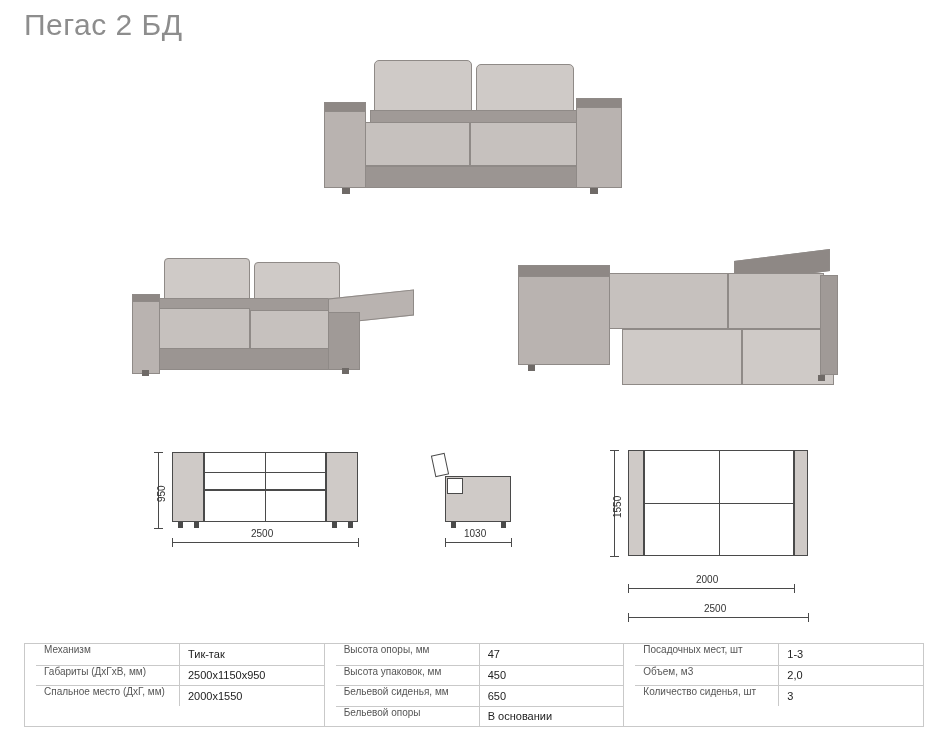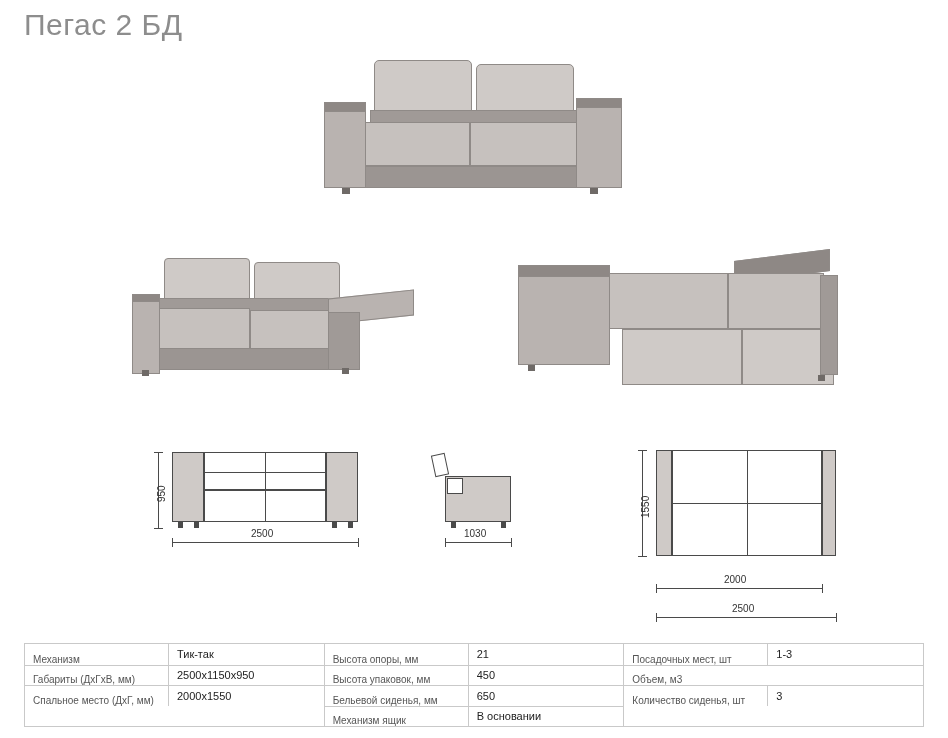--- a/index.html
+++ b/index.html
@@ -59,21 +59,22 @@
     width: 900px;
     display: flex;
     border: 1px solid #c9c9c9;
     background: #fff;
   }
   .spec-col { flex: 1 1 0; display: flex; flex-direction: column; }
   .spec-col + .spec-col { border-left: 1px solid #c9c9c9; }
   .spec-row {
     display: flex;
     height: 20.5px;
-    align-items: flex-end;
+    align-items: flex-start;
+    margin-left: 11px;
   }
   .spec-row + .spec-row { border-top: 1px solid #c9c9c9; }
   .spec-key {
     width: 143px;
     padding-left: 8px;
     font-size: 10px;
     color: #555;
     white-space: nowrap;
     overflow: hidden;
   }
@@ -181,21 +182,21 @@
     <div class="tbox white" style="left:22px; top:38px; width:16px; height:16px;"></div>
     <div class="foot" style="left:26px; top:82px; width:5px; height:6px; background:#4a4a4a;"></div>
     <div class="foot" style="left:76px; top:82px; width:5px; height:6px; background:#4a4a4a;"></div>
 
     <div class="dimline" style="left:20px; top:102px; width:66px;"></div>
     <div class="dimline-v" style="left:20px; top:98px; height:9px;"></div>
     <div class="dimline-v" style="left:86px; top:98px; height:9px;"></div>
     <div class="dim-text" style="left:39px; top:88px;">1030</div>
   </div>
 
-  <div class="tech" style="left:632px; top:440px; width:240px; height:185px;">
+  <div class="tech" style="left:604px; top:440px; width:240px; height:185px;">
 
     <div class="tbox" style="left:24px; top:10px; width:16px; height:106px;"></div>
 
     <div class="tbox white" style="left:40px; top:10px; width:150px; height:106px;"></div>
     <div class="tline" style="left:115px; top:10px; width:1px; height:106px;"></div>
     <div class="tline" style="left:40px; top:63px; width:150px; height:1px;"></div>
 
     <div class="tbox" style="left:190px; top:10px; width:14px; height:106px;"></div>
 
     <div class="dimline-v" style="left:10px; top:10px; height:106px;"></div>
@@ -227,43 +228,44 @@
       </div>
       <div class="spec-row">
         <div class="spec-key">Спальное место (ДхГ, мм)</div>
         <div class="spec-val">2000х1550</div>
       </div>
     </div>
 
     <div class="spec-col">
       <div class="spec-row">
         <div class="spec-key">Высота опоры, мм</div>
-        <div class="spec-val">21</div>
+        <div class="spec-val">47</div>
       </div>
       <div class="spec-row">
         <div class="spec-key">Высота упаковок, мм</div>
         <div class="spec-val">450</div>
       </div>
       <div class="spec-row">
         <div class="spec-key">Бельевой сиденья, мм</div>
         <div class="spec-val">650</div>
       </div>
       <div class="spec-row">
-        <div class="spec-key">Механизм ящик</div>
+        <div class="spec-key">Бельевой опоры</div>
         <div class="spec-val">В основании</div>
       </div>
     </div>
 
     <div class="spec-col">
       <div class="spec-row">
         <div class="spec-key">Посадочных мест, шт</div>
         <div class="spec-val">1-3</div>
       </div>
       <div class="spec-row">
         <div class="spec-key">Объем, м3</div>
+        <div class="spec-val">2,0</div>
       </div>
       <div class="spec-row">
         <div class="spec-key">Количество сиденья, шт</div>
         <div class="spec-val">3</div>
       </div>
     </div>
 
   </div>
 
 </div>

